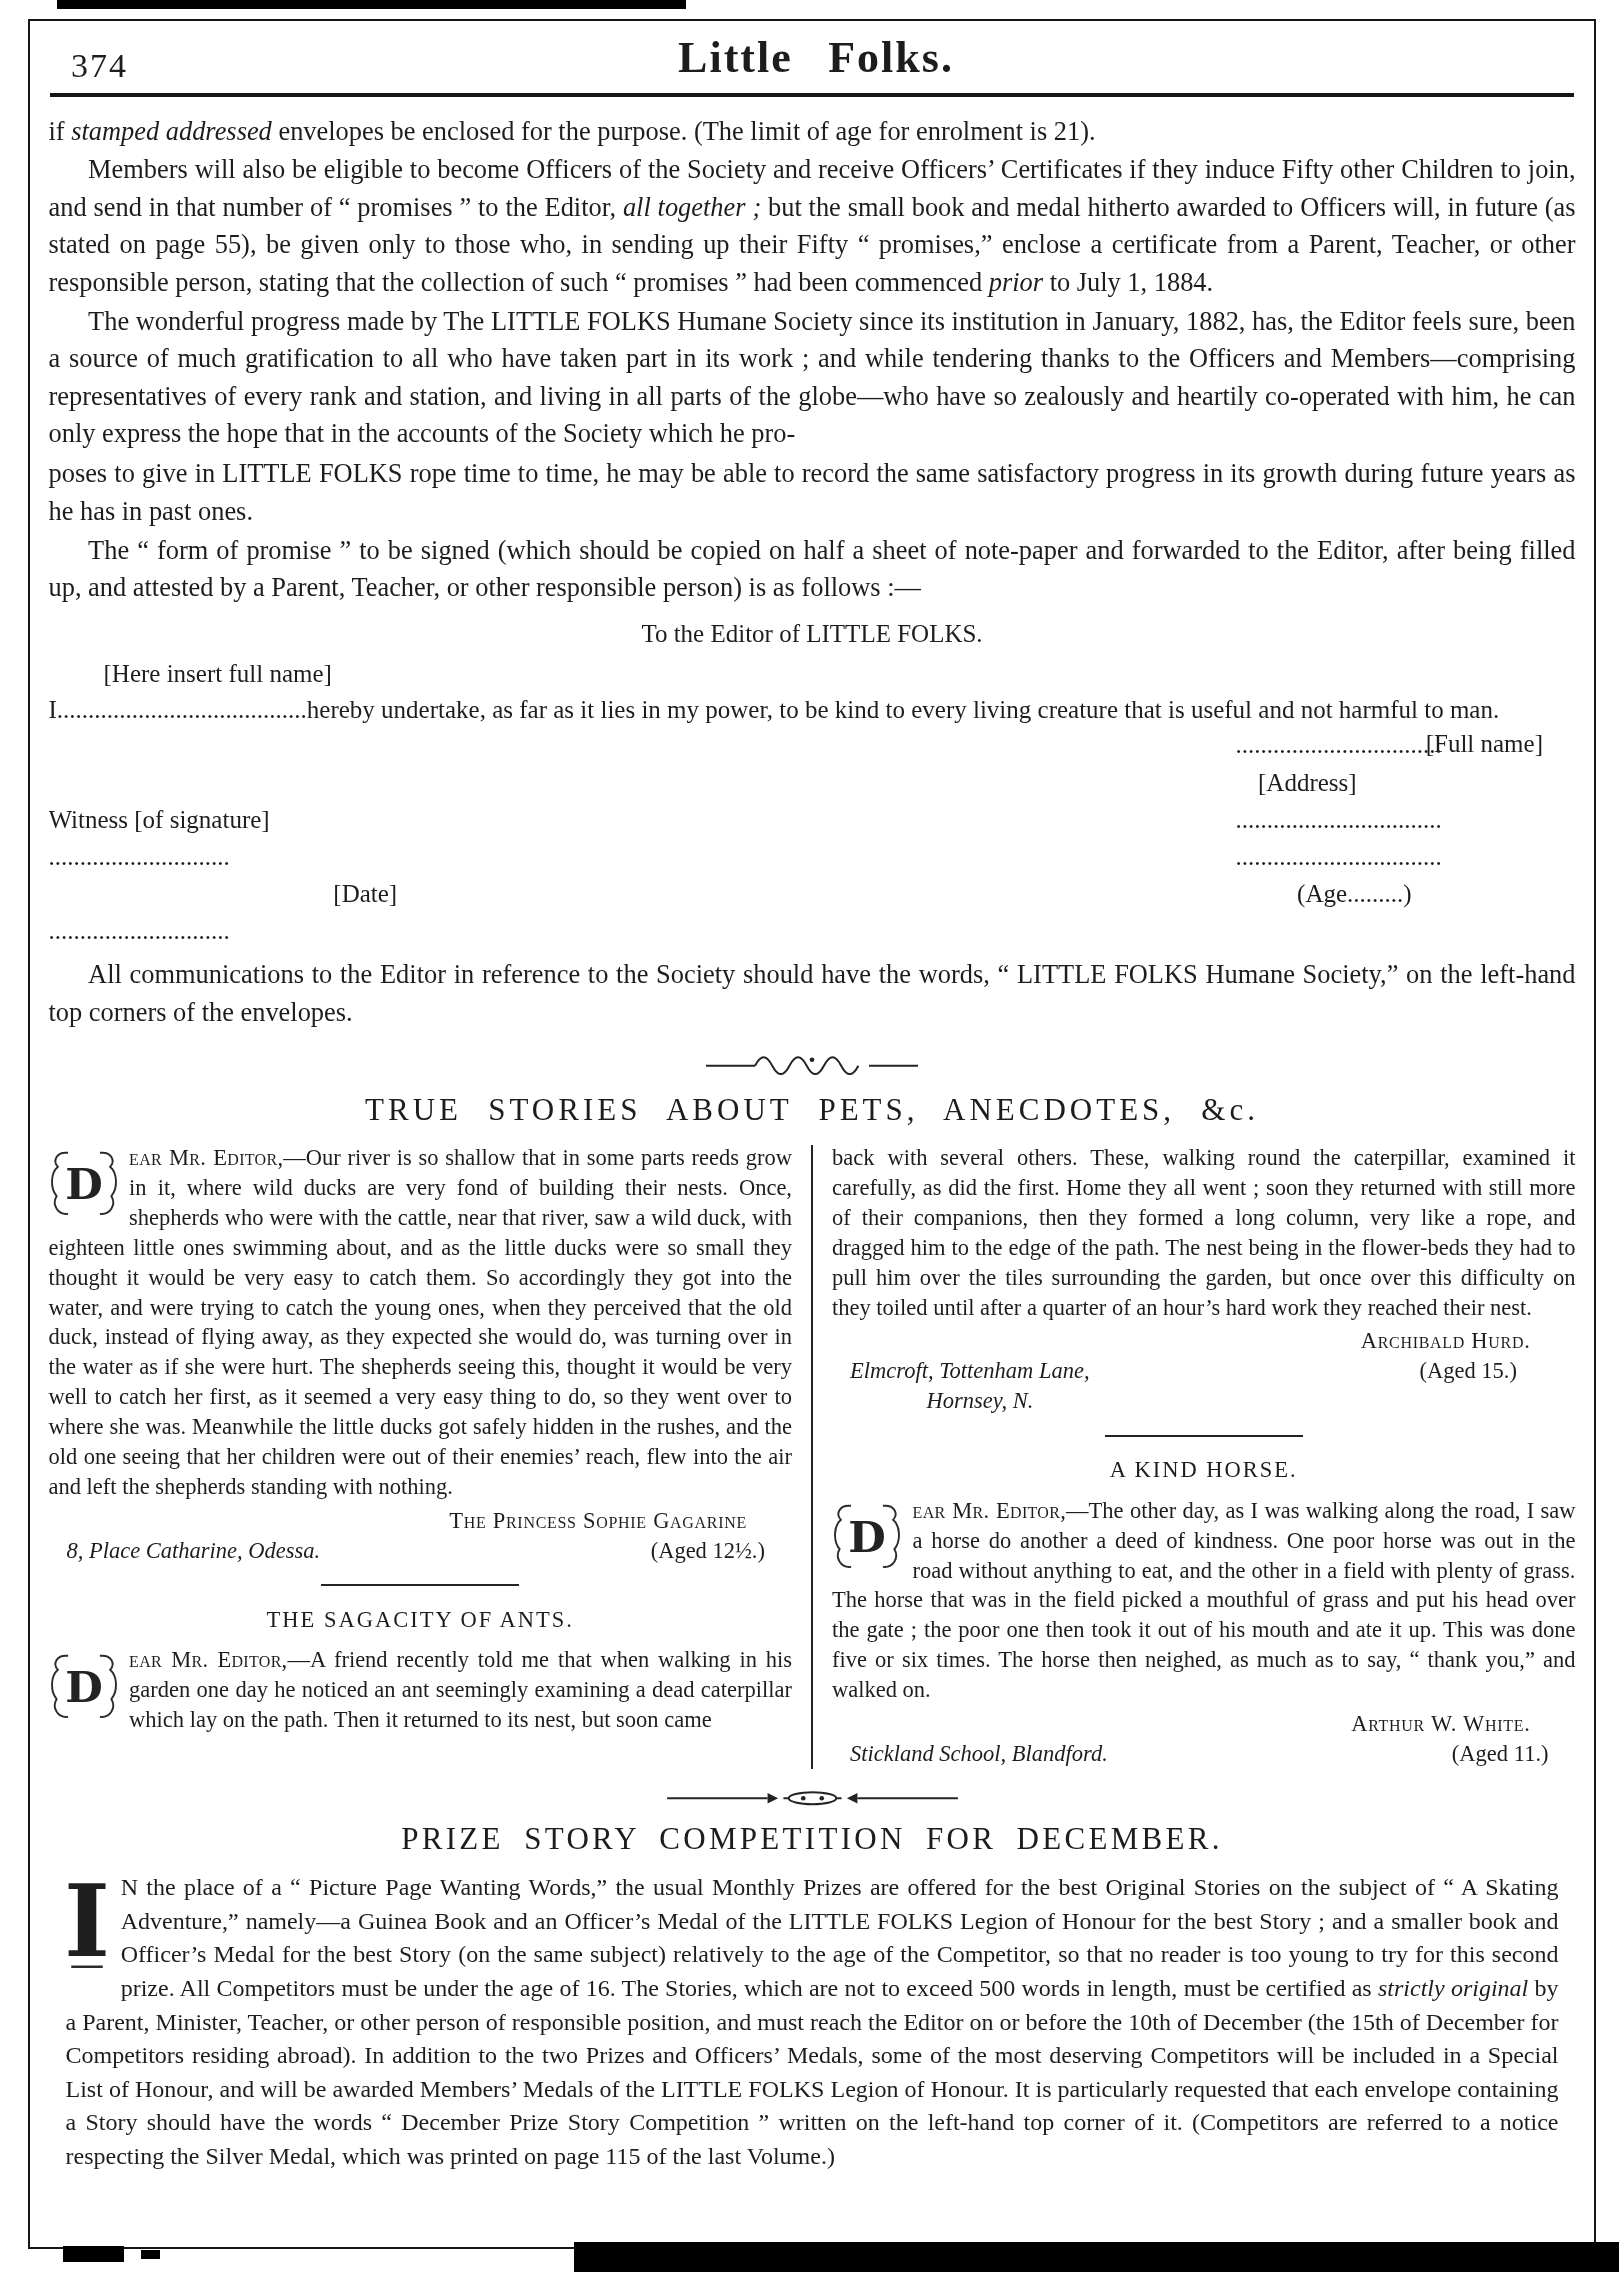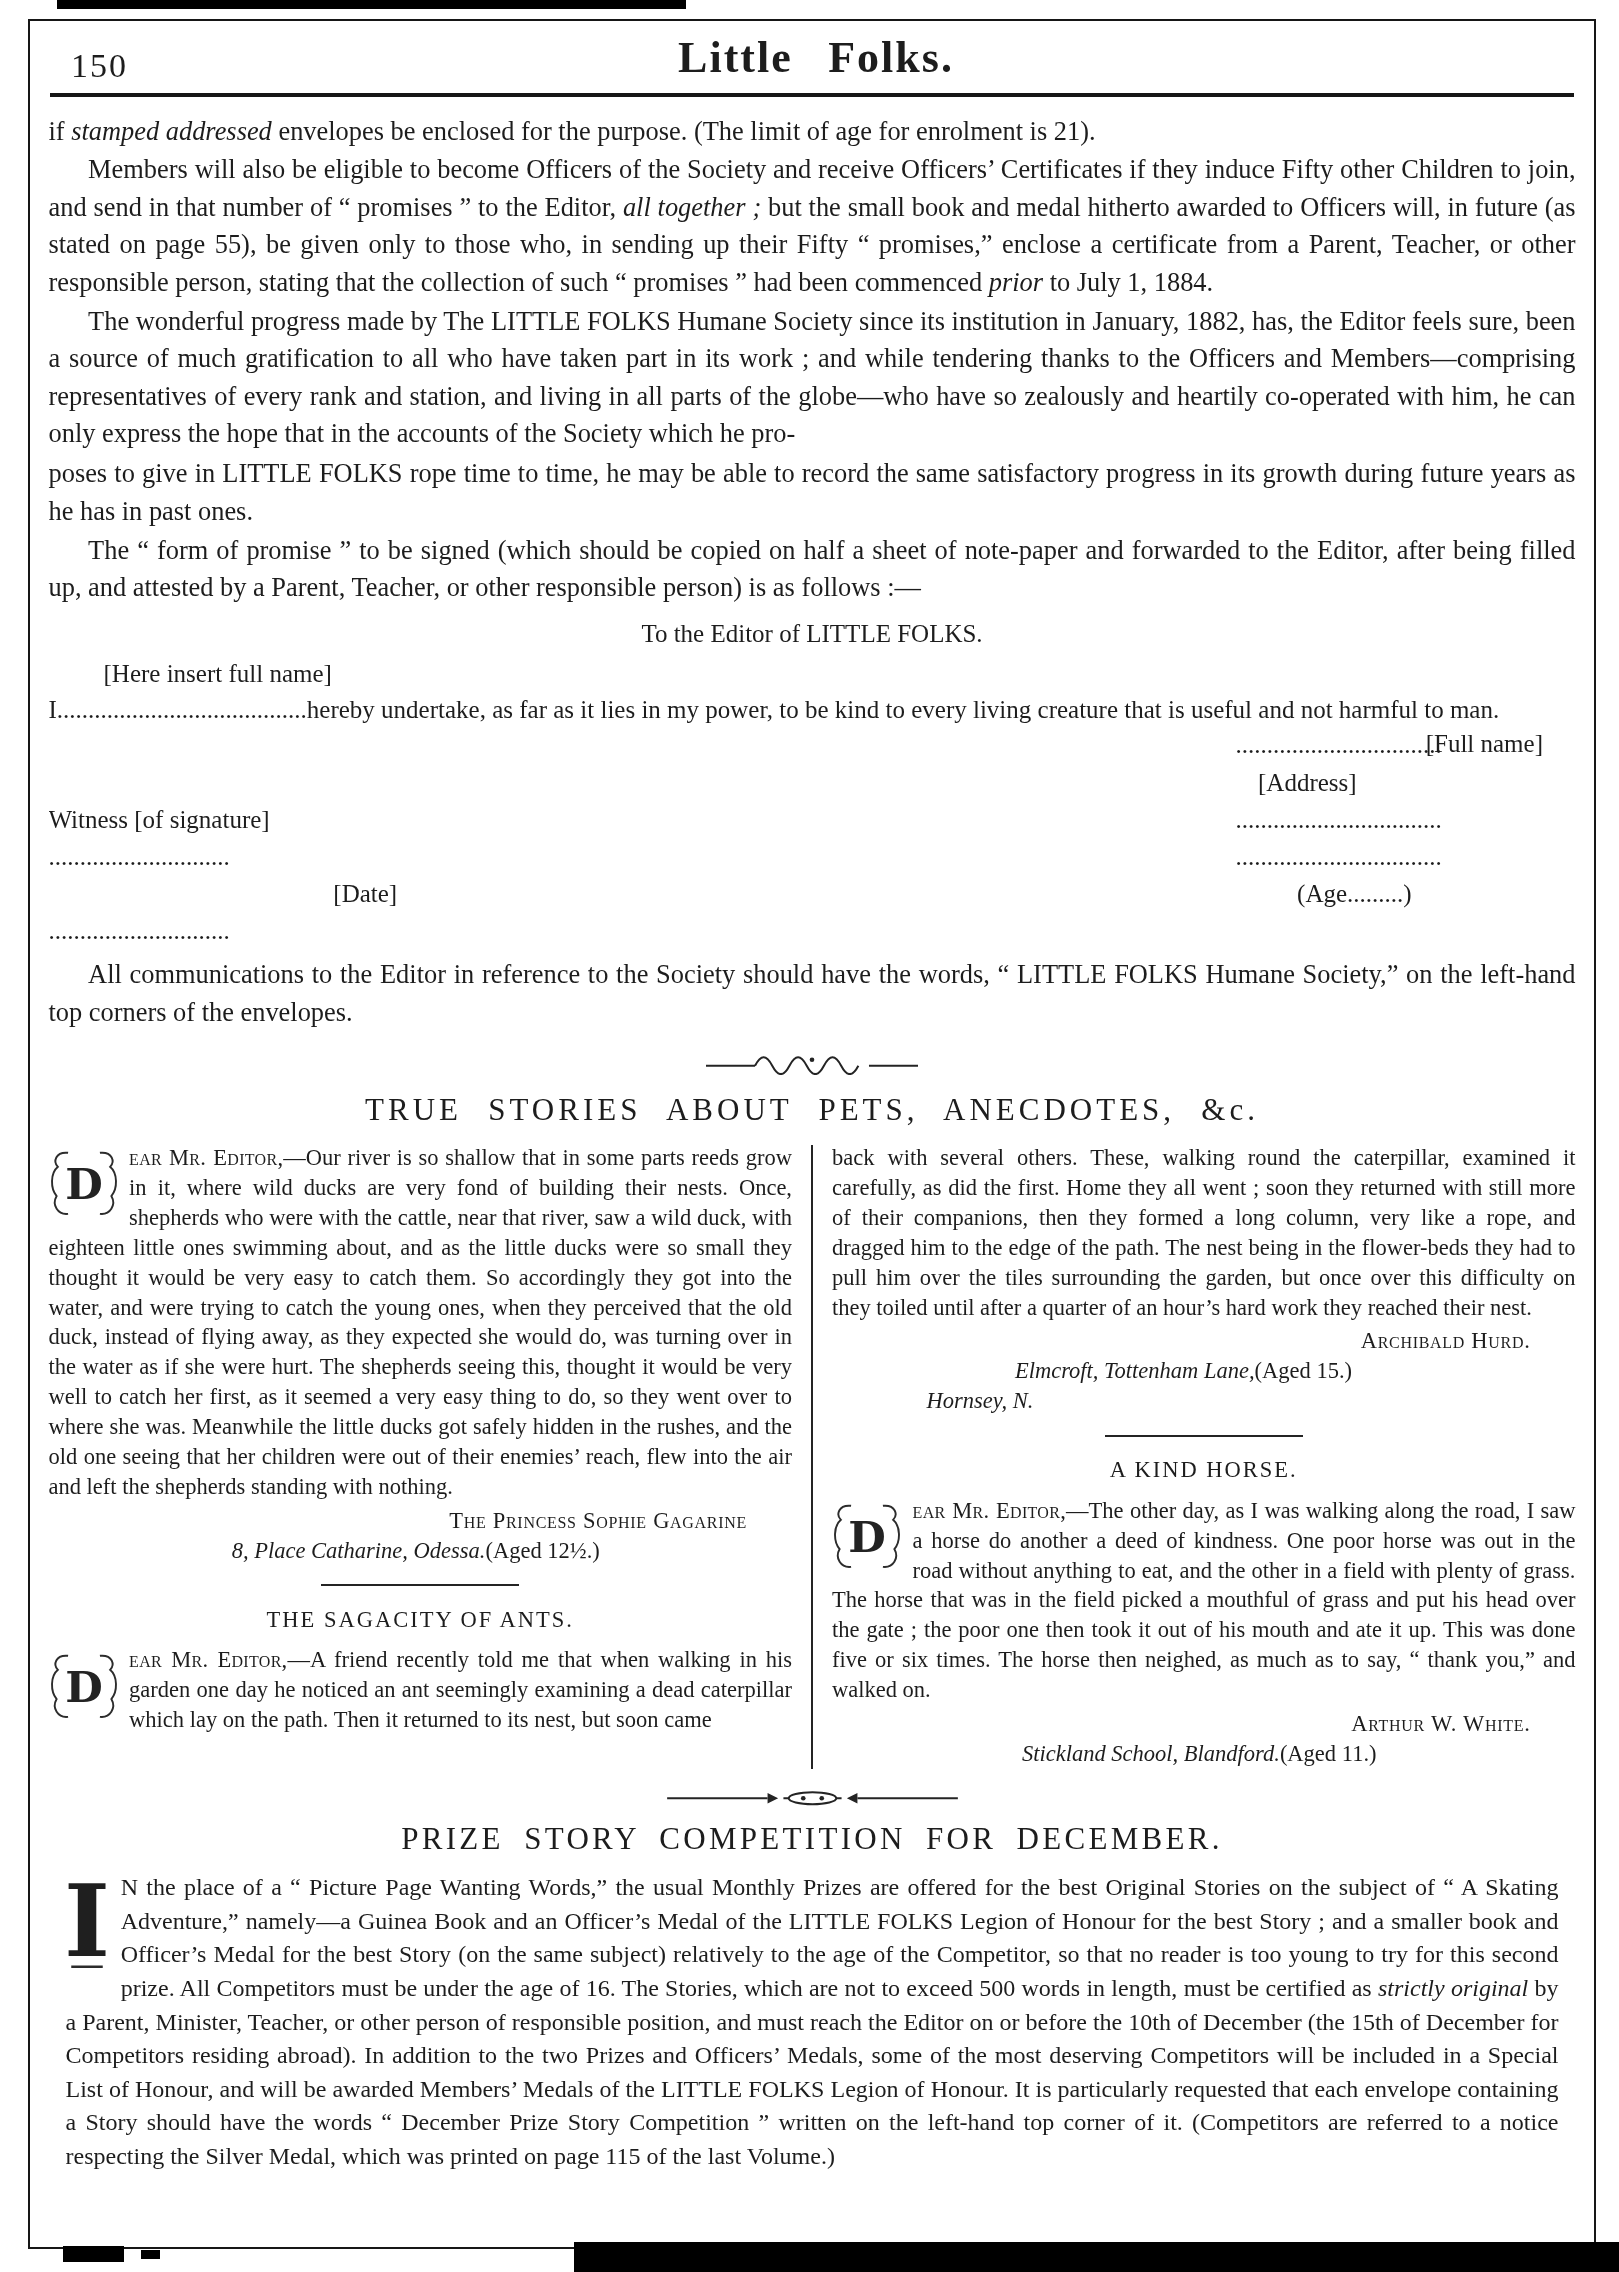--- a/index.html
+++ b/index.html
@@ -59,21 +59,21 @@
   .story-body { text-align:justify; }
   .sc-open { font-variant:small-caps; letter-spacing:0.3px; }
 
   .dropcap { float:left; width:70px; height:78px; margin:2.6px 10.6px 1.3px 0; }
   .dropcap svg { width:100%; height:100%; }
   .dc-text { font-size:68px; font-weight:bold; fill:#232323; font-family:"DejaVu Serif", serif; }
   .dc-flourish { fill:none; stroke:#2c2c2c; stroke-width:3; }
 
   .sig-name { font-variant:small-caps; letter-spacing:0.7px; text-align:right;
               padding-right:2em; margin-top:4px; }
-  .sig-row { display:flex; justify-content:center; align-items:baseline; }
+  .sig-row { display:flex; justify-content:space-between; align-items:baseline; }
   .sig-addr { font-style:italic; margin-left:0.8em; }
   .sig-addr2 { font-style:italic; margin-left:4.2em; }
   .sig-aged { padding-right:1.2em; }
   .sig-aged.deep { padding-right:2.6em; }
   .story-rule { width:198px; height:2px; background:#242424; margin:18.5px auto; }
 
   .prize-heading { text-align:center; font-weight:normal; font-size:31px;
                    letter-spacing:3.3px; word-spacing:9.3px; margin:2.6px 0 14.5px; }
   .prize-body { font-size:24px; line-height:1.40; text-align:justify; padding:0 17px; }
   .dropcap-i { float:left; width:42px; height:100px; margin:5.3px 13.2px 0 0; }
@@ -84,21 +84,21 @@
 <body>
 
 <div class="artifact a-top"></div>
 <div class="artifact a-bottom"></div>
 <div class="artifact a-blob1"></div>
 <div class="artifact a-blob2"></div>
 
 <div class="frame">
 
   <header>
-    <span class="pageno">150</span>
+    <span class="pageno">374</span>
     <div class="title">Little Folks.</div>
   </header>
   <div class="header-rule"></div>
 
   <section class="two-col top-section">
     <div class="col">
       <p><span>if </span><i class="run">stamped addressed</i><span> envelopes be enclosed for the purpose. (The limit of age for enrolment is 21).</span></p>
       <p class="indent"><span>Members will also be eligible to become Officers of the Society and receive Officers’ Certificates if they induce Fifty other Children to join, and send in that number of “ promises ” to the Editor, </span><i class="run">all together ;</i><span> but the small book and medal hitherto awarded to Officers will, in future (as stated on page 55), be given only to those who, in sending up their Fifty “ promises,” enclose a certificate from a Parent, Teacher, or other responsible person, stating that the collection of such “ promises ” had been commenced </span><i class="run">prior</i><span> to July 1, 1884.</span></p>
       <p class="indent">The wonderful progress made by The LITTLE FOLKS Humane Society since its institution in January, 1882, has, the Editor feels sure, been a source of much gratification to all who have taken part in its work ; and while tendering thanks to the Officers and Members—comprising representatives of every rank and station, and living in all parts of the globe—who have so zealously and heartily co-operated with him, he can only express the hope that in the accounts of the Society which he pro-</p>
     </div>

